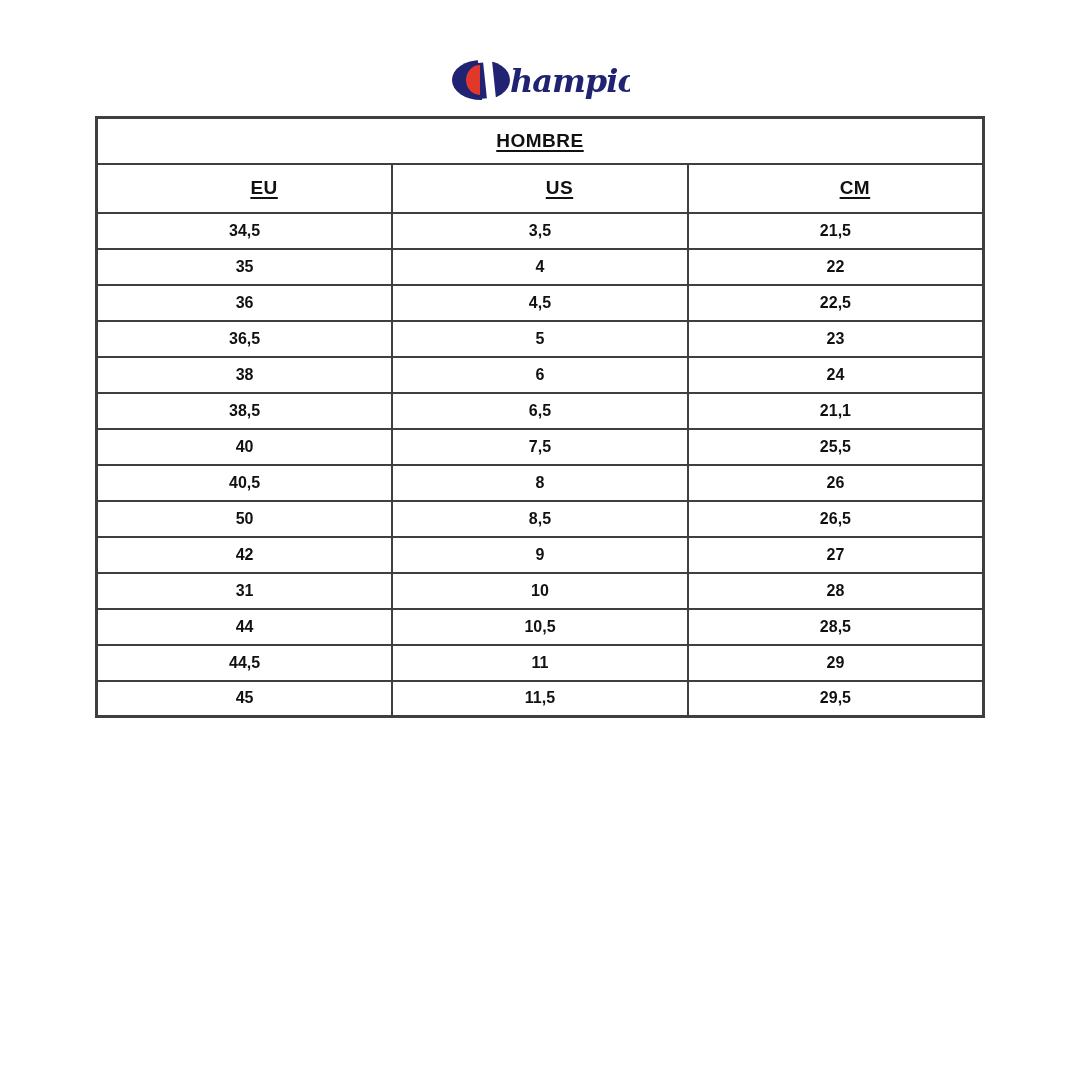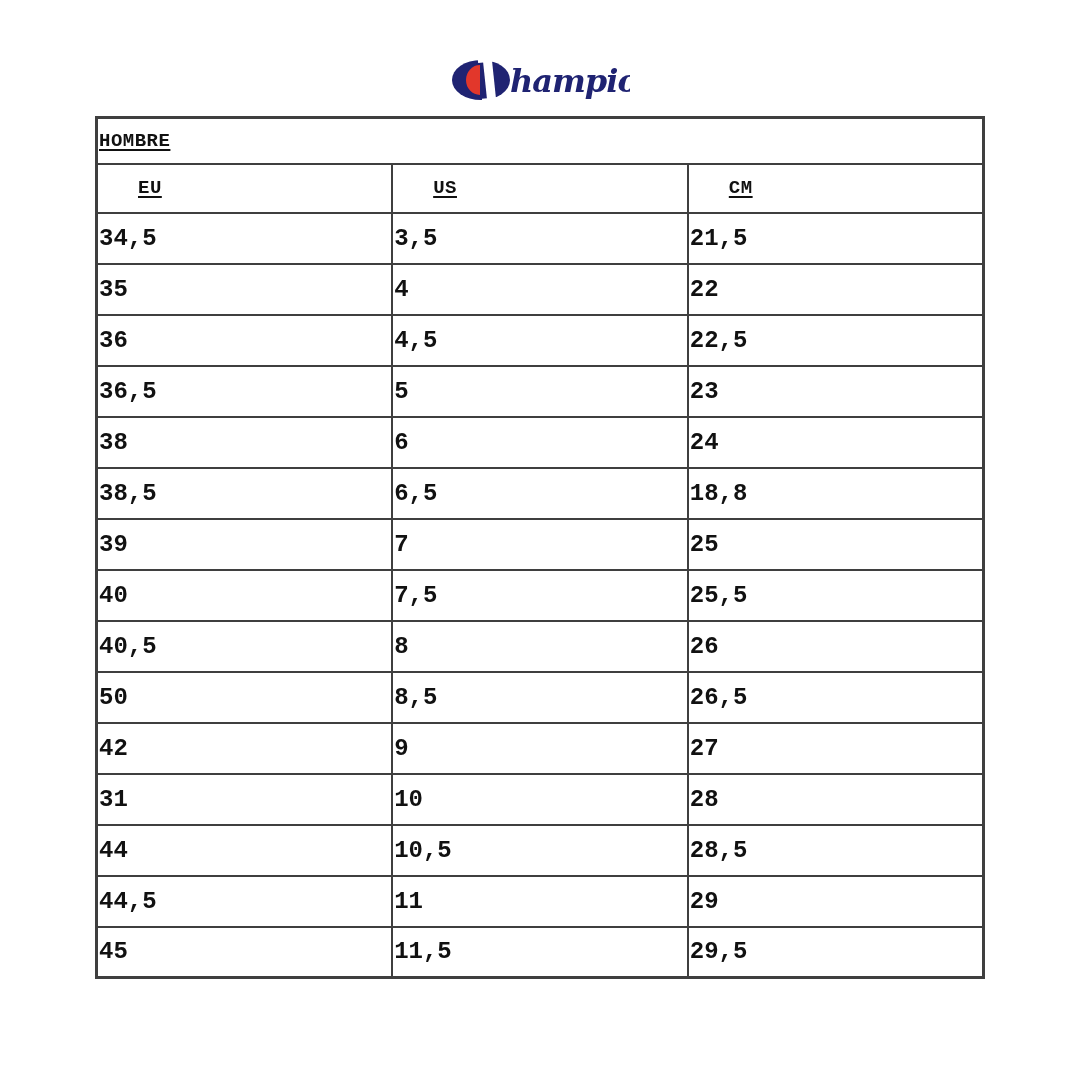--- a/index.html
+++ b/index.html
@@ -29,47 +29,46 @@
   table.size-chart {
     width: 890px;
     margin: 13px auto 0 auto;
     border-collapse: collapse;
     table-layout: fixed;
     border: 3px solid var(--border);
   }
   table.size-chart th,
   table.size-chart td {
     border: 2px solid var(--border);
-    text-align: left;
+    text-align: center;
     vertical-align: middle;
     font-weight: bold;
     background: #ffffff;
-    font-family: Liberation Mono, monospace;
   }
   th.table-title {
     height: 46px;
     background: var(--header-bg);
     font-size: 19px;
     letter-spacing: 0.5px;
     text-decoration: underline;
     text-decoration-thickness: 2px;
     text-underline-offset: 3px;
   }
   tr.col-headers th {
     height: 49px;
     font-size: 19px;
     letter-spacing: 0.5px;
     text-decoration: underline;
     text-decoration-thickness: 2px;
     text-underline-offset: 3px;
     padding-left: 40px;
   }
   tbody td {
-    height: 51px;
-    font-size: 24px;
+    height: 36px;
+    font-size: 16px;
   }
   .logo-svg text {
     letter-spacing: -1px;
   }
 </style>
 </head>
 <body>
 
 <div class="page">
 
@@ -121,26 +120,21 @@
           <td>23</td>
         </tr>
         <tr>
           <td>38</td>
           <td>6</td>
           <td>24</td>
         </tr>
         <tr>
           <td>38,5</td>
           <td>6,5</td>
-          <td>18,8</td>
-        </tr>
-        <tr>
-          <td>39</td>
-          <td>7</td>
-          <td>25</td>
+          <td>21,1</td>
         </tr>
         <tr>
           <td>40</td>
           <td>7,5</td>
           <td>25,5</td>
         </tr>
         <tr>
           <td>40,5</td>
           <td>8</td>
           <td>26</td>

